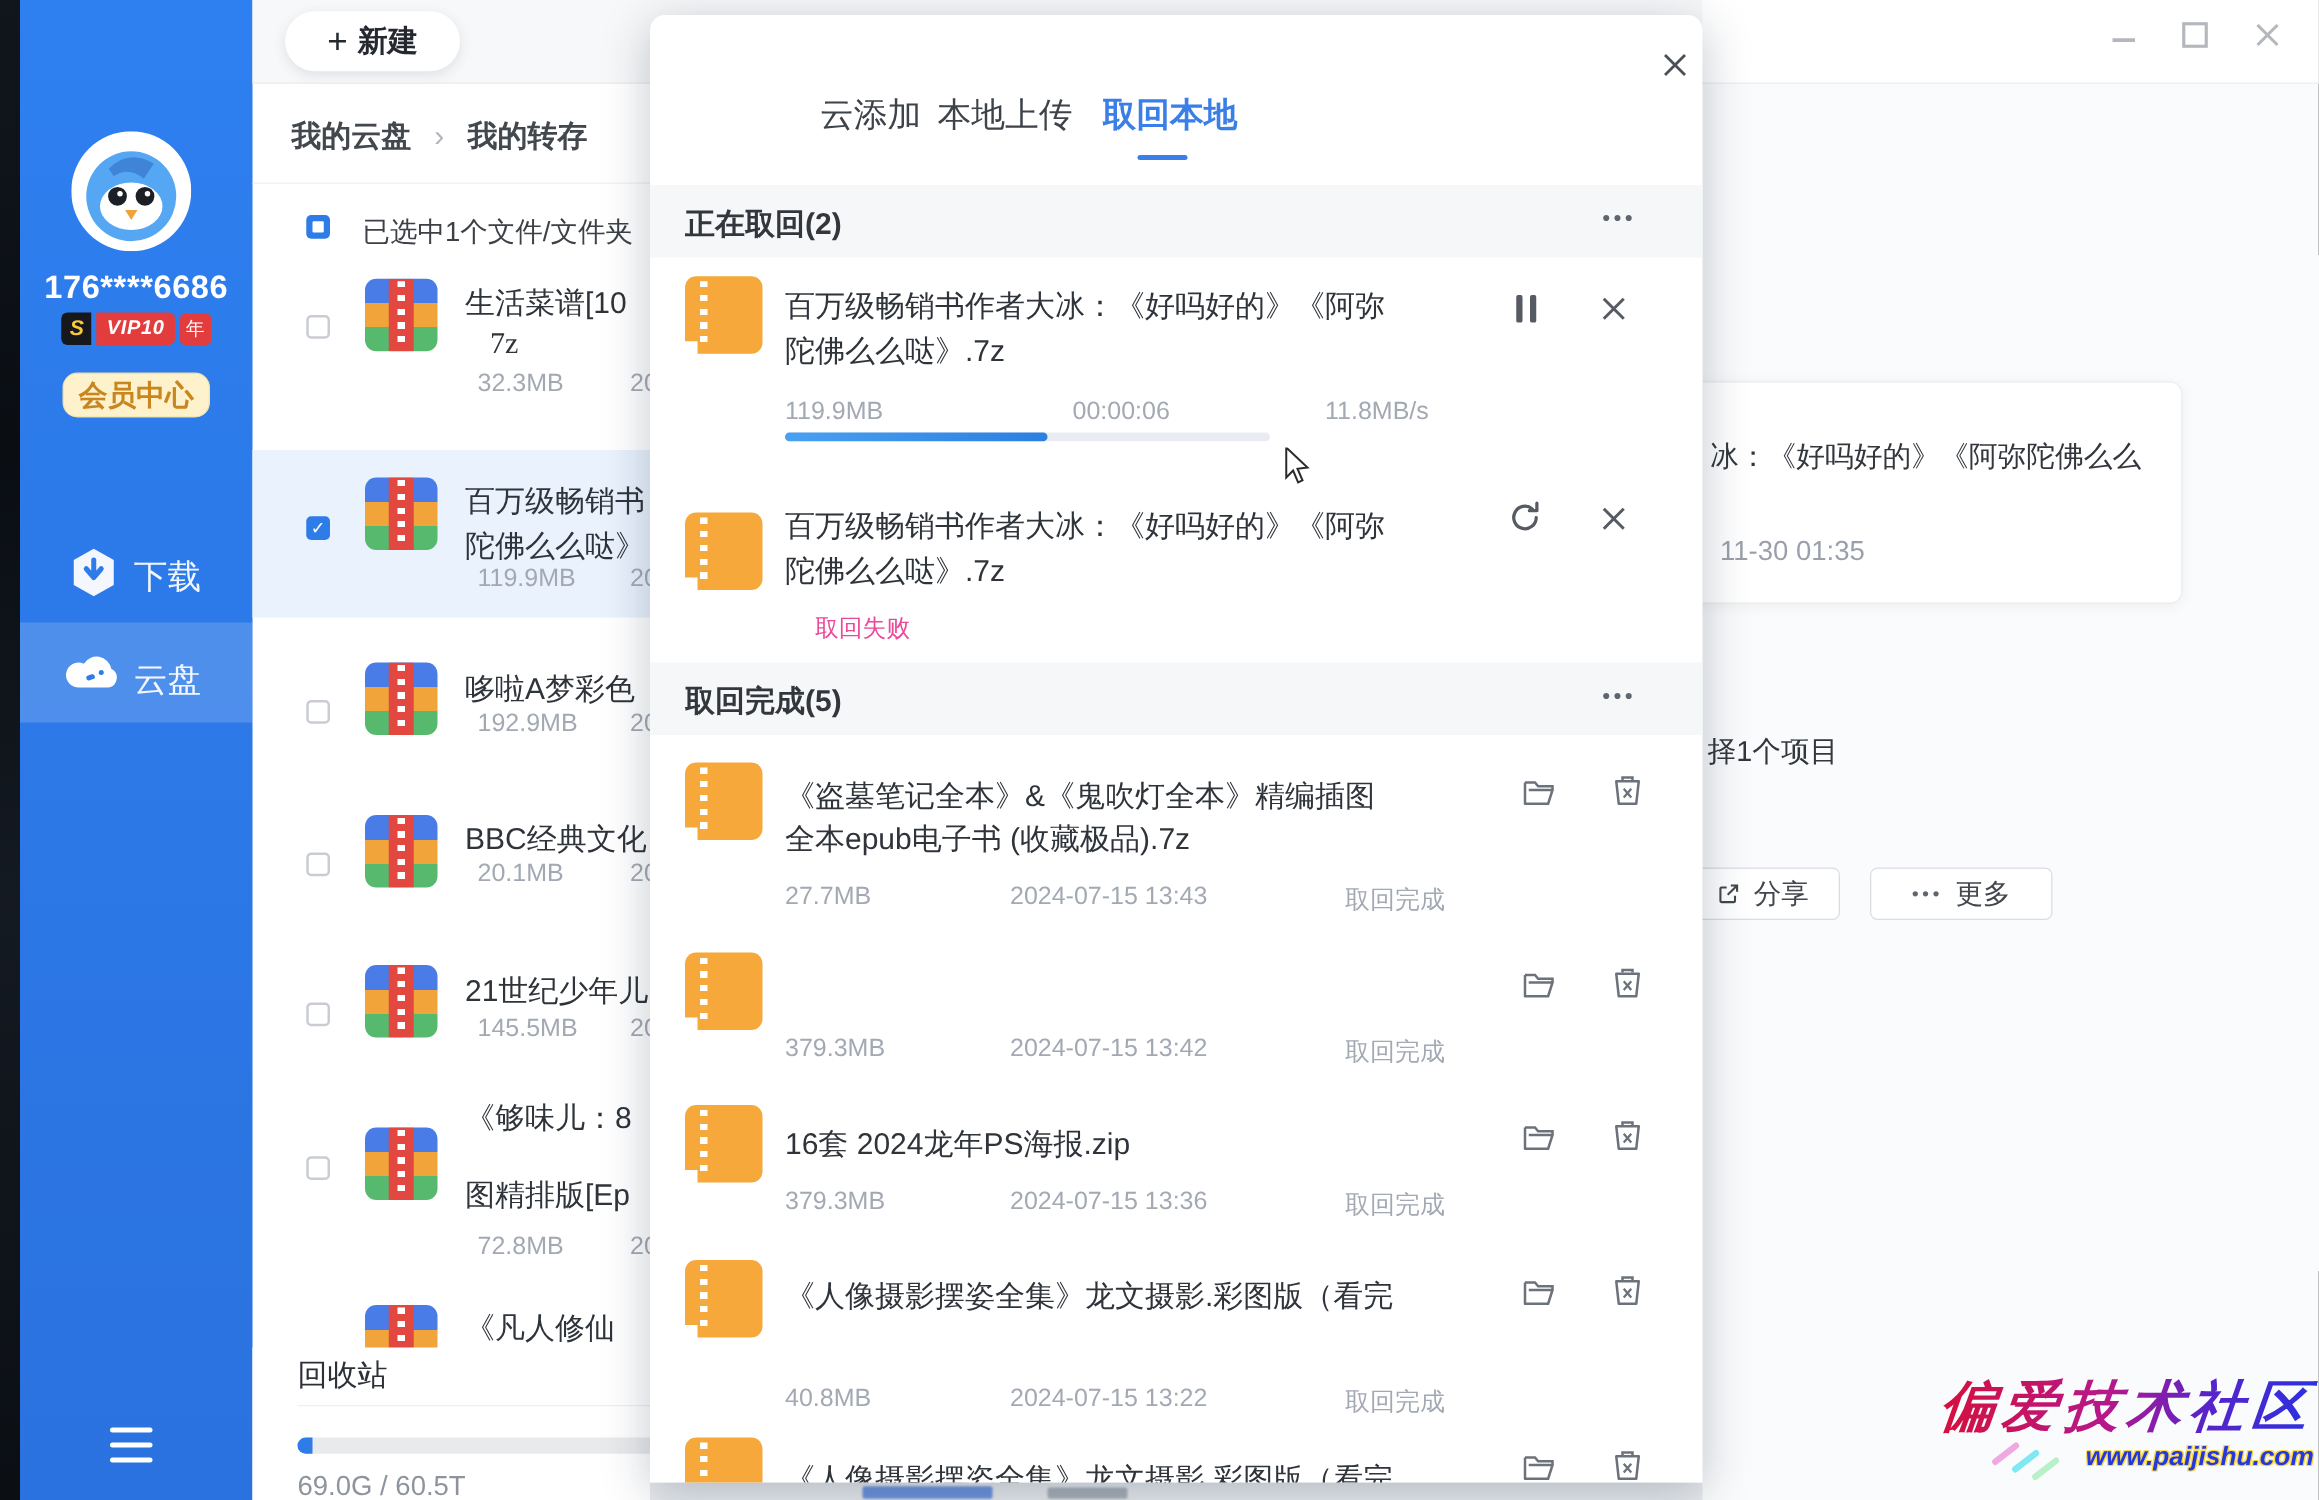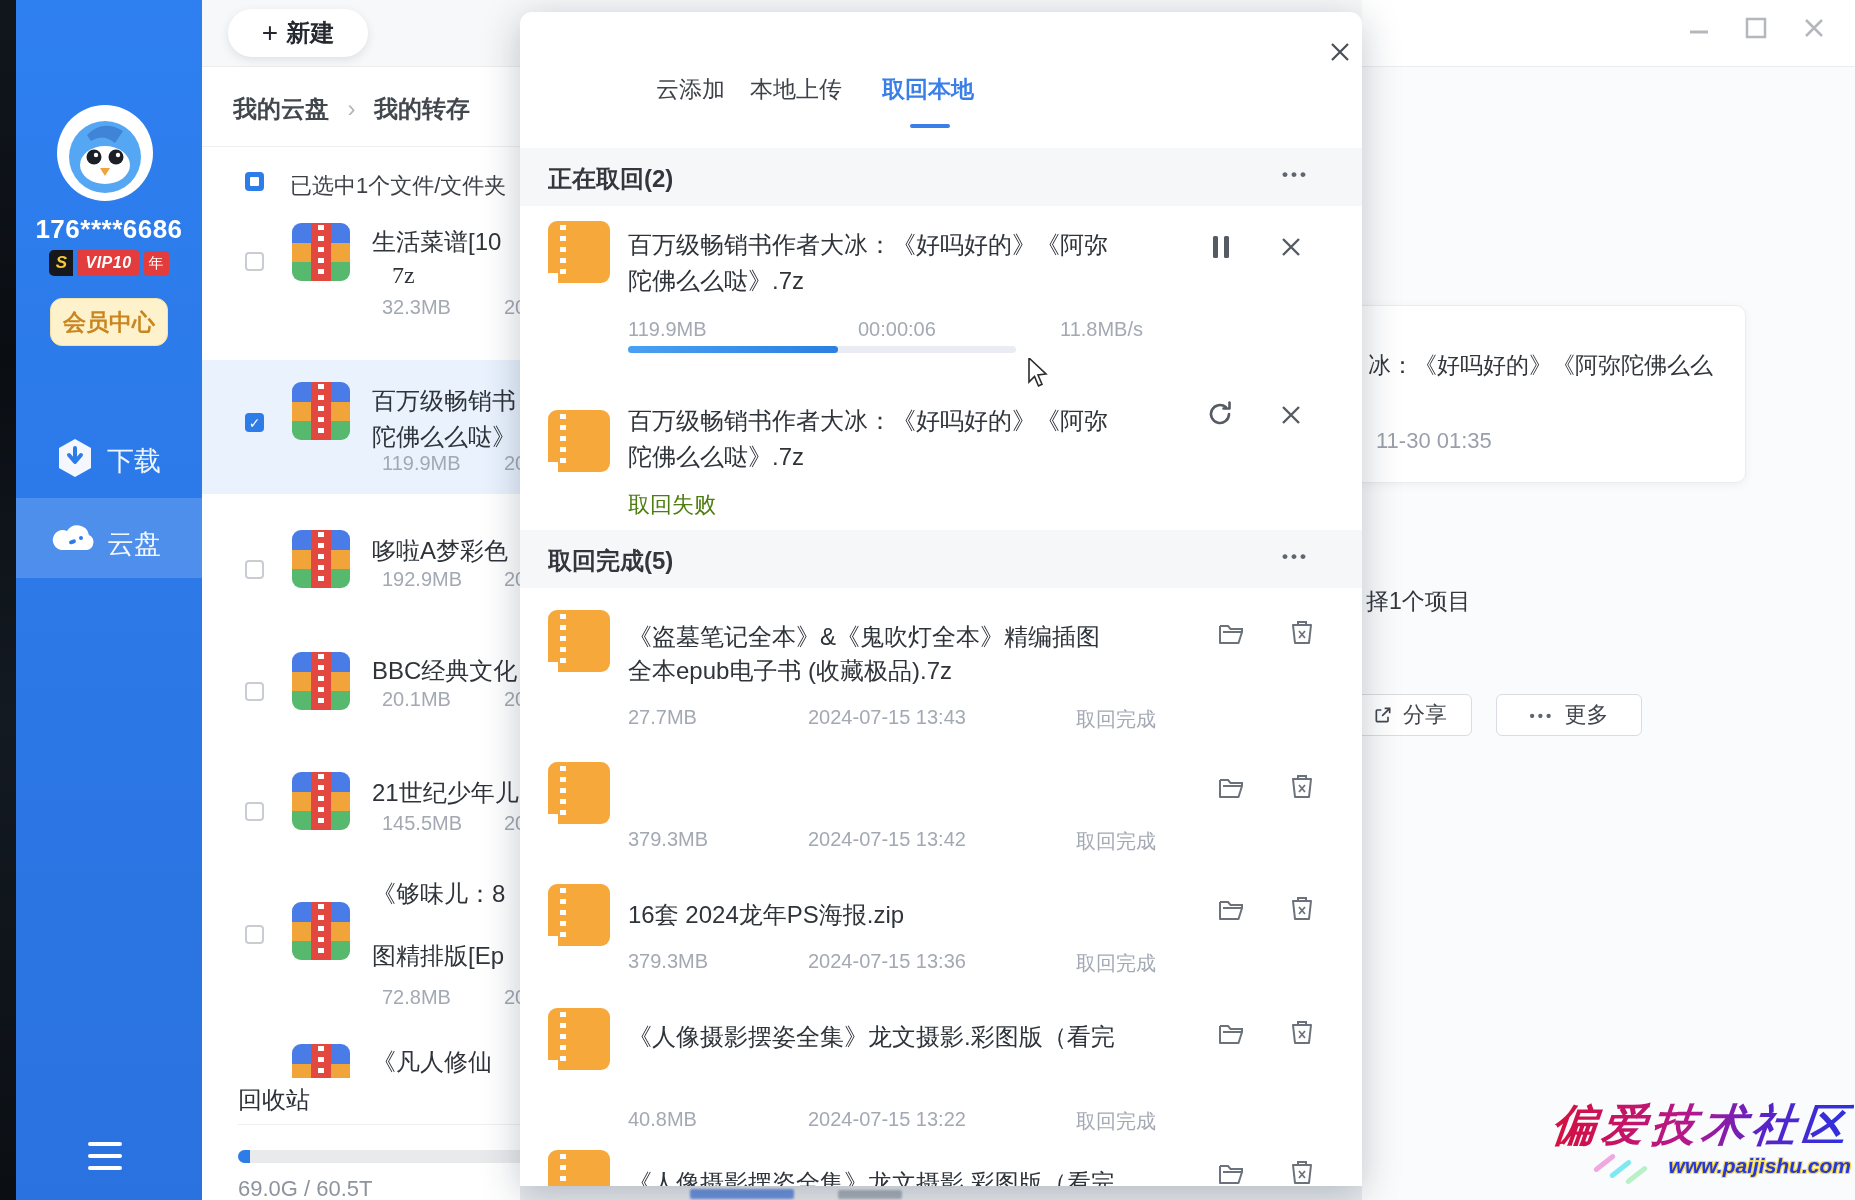--- a/index.html
+++ b/index.html
@@ -10,21 +10,21 @@
   
   .desktop{left:0;top:0;width:16px;height:1200px;background:linear-gradient(180deg,#11161d,#0a0e13 30%,#141a22 60%,#0b0f14);}
   
   .sidebar{left:16px;top:0;width:186px;height:1200px;background:linear-gradient(180deg,#2e7ff0,#2a72df);}
   .side-active{left:16px;top:498px;width:186px;height:80px;background:rgba(255,255,255,.17);}
   .uname{left:16px;top:214px;width:186px;text-align:center;color:#fff;font-size:26px;font-weight:bold;letter-spacing:.5px;}
   .vipwrap{left:16px;top:250px;width:186px;display:flex;justify-content:center;align-items:center;gap:4px;}
   .vip-s{background:#17181c;color:#f7c93c;font-weight:900;font-style:italic;font-size:17px;width:24px;height:26px;border-radius:5px 0 0 5px;display:flex;align-items:center;justify-content:center;}
   .vip-lv{background:#e23c3c;color:#fff;font-weight:900;font-style:italic;font-size:16px;height:26px;padding:0 8px;border-radius:0 5px 5px 0;display:flex;align-items:center;justify-content:center;letter-spacing:.5px;}
   .vip-yr{background:#e23c3c;color:#fff;font-size:15px;width:25px;height:25px;border-radius:4px;display:flex;align-items:center;justify-content:center;}
-  .member{left:50px;top:298px;width:118px;height:48px;background:#fdf2cb;border:1px solid #f4e2a6;border-radius:12px;color:#c9851e;font-weight:bold;font-size:23px;display:flex;align-items:center;justify-content:center;cursor:pointer;}
+  .member{left:50px;top:298px;width:118px;height:36px;background:#fdf2cb;border:1px solid #f4e2a6;border-radius:12px;color:#c9851e;font-weight:bold;font-size:23px;display:flex;align-items:center;justify-content:center;cursor:pointer;}
   .navitem{color:rgba(255,255,255,.93);font-size:27px;}
   .burger span{display:block;width:34px;height:4px;background:#fff;border-radius:2px;margin-bottom:8px;}
   
   .topstrip{left:202px;top:0;width:1653px;height:67px;background:#f7f8f9;border-bottom:1px solid #ececee;}
   .newbtn{left:228px;top:9px;width:140px;height:48px;background:#fff;border-radius:26px;box-shadow:0 3px 10px rgba(40,60,90,.12);display:flex;align-items:center;justify-content:center;gap:8px;font-size:24px;font-weight:bold;color:#25282e;cursor:pointer;}
   .crumb{font-size:24px;color:#43484f;font-weight:bold;text-align:center;}
   .crumb-sep{font-size:24px;color:#b2b6bc;}
   .divider{background:#efeff1;height:1px;}
   
   .cb{width:19px;height:19px;border:2px solid #c9cdd3;border-radius:4px;background:#fff;}
@@ -35,27 +35,27 @@
   .zip i{position:absolute;left:19px;top:0;width:20px;height:58px;background:#e2483f;display:block;}
   .zip u{position:absolute;left:26px;top:2px;width:6px;height:54px;background:repeating-linear-gradient(180deg,#fff 0 5px,transparent 5px 11px);display:block;}
   .ozip{width:62px;height:62px;border-radius:9px;background:#f6a83a;}
   .ozip u{position:absolute;left:12px;top:4px;width:6px;height:54px;background:repeating-linear-gradient(180deg,#fff 0 5px,transparent 5px 11px);display:block;}
   .ozip b{position:absolute;left:-3px;bottom:-3px;width:13px;height:13px;background:#fff;display:block;}
   .ft{font-size:24px;color:#2f343b;}
   .fm{font-size:20px;color:#a3a9b3;}
   .hl{left:202px;top:360px;width:1160px;height:134px;background:#e9f2fd;}
   
   .modal{left:520px;top:12px;width:842px;height:1174px;background:#fff;border-radius:12px 12px 0 0;box-shadow:0 8px 38px rgba(20,35,60,.25);overflow:hidden;}
-  .tab{font-size:23px;color:#3e434a;cursor:pointer;text-align:center;}
+  .tab{font-size:27px;color:#3e434a;cursor:pointer;text-align:center;}
   .tab.active{color:#3a7fe8;font-weight:bold;}
   .tabline{background:#3a7fe8;border-radius:2px;}
   .band{left:0;width:842px;height:58px;background:#f6f7f9;}
   .bandtitle{font-size:24px;font-weight:bold;color:#33373d;}
   .menudots{font-size:17px;letter-spacing:3px;color:#5f6670;font-weight:bold;cursor:pointer;}
-  .fail{font-size:22px;color:#4d7c0f;}
+  .fail{font-size:19px;color:#ec4899;margin-left:24px;}
   .ptrack{background:#e9edf3;border-radius:4px;height:7px;}
   .pfill{background:linear-gradient(90deg,#4aa0f2,#2b7fe0);border-radius:4px;height:7px;}
   
   .rpanel{left:1362px;top:0;width:493px;height:1200px;background:#fafbfc;}
   .card{left:1290px;top:305px;width:456px;height:178px;background:#fff;border:1px solid #ececec;border-radius:10px;box-shadow:0 2px 10px rgba(0,0,0,.05);}
   .rbtn{height:42px;background:#fff;border:1px solid #d9dce1;border-radius:6px;display:flex;align-items:center;justify-content:center;gap:10px;font-size:22px;color:#42474e;cursor:pointer;}
   
   .understrip{left:520px;top:1186px;width:842px;height:14px;background:#e8ebee;}
   
   .wm-title{font-size:44px;font-weight:900;font-style:italic;letter-spacing:6px;

